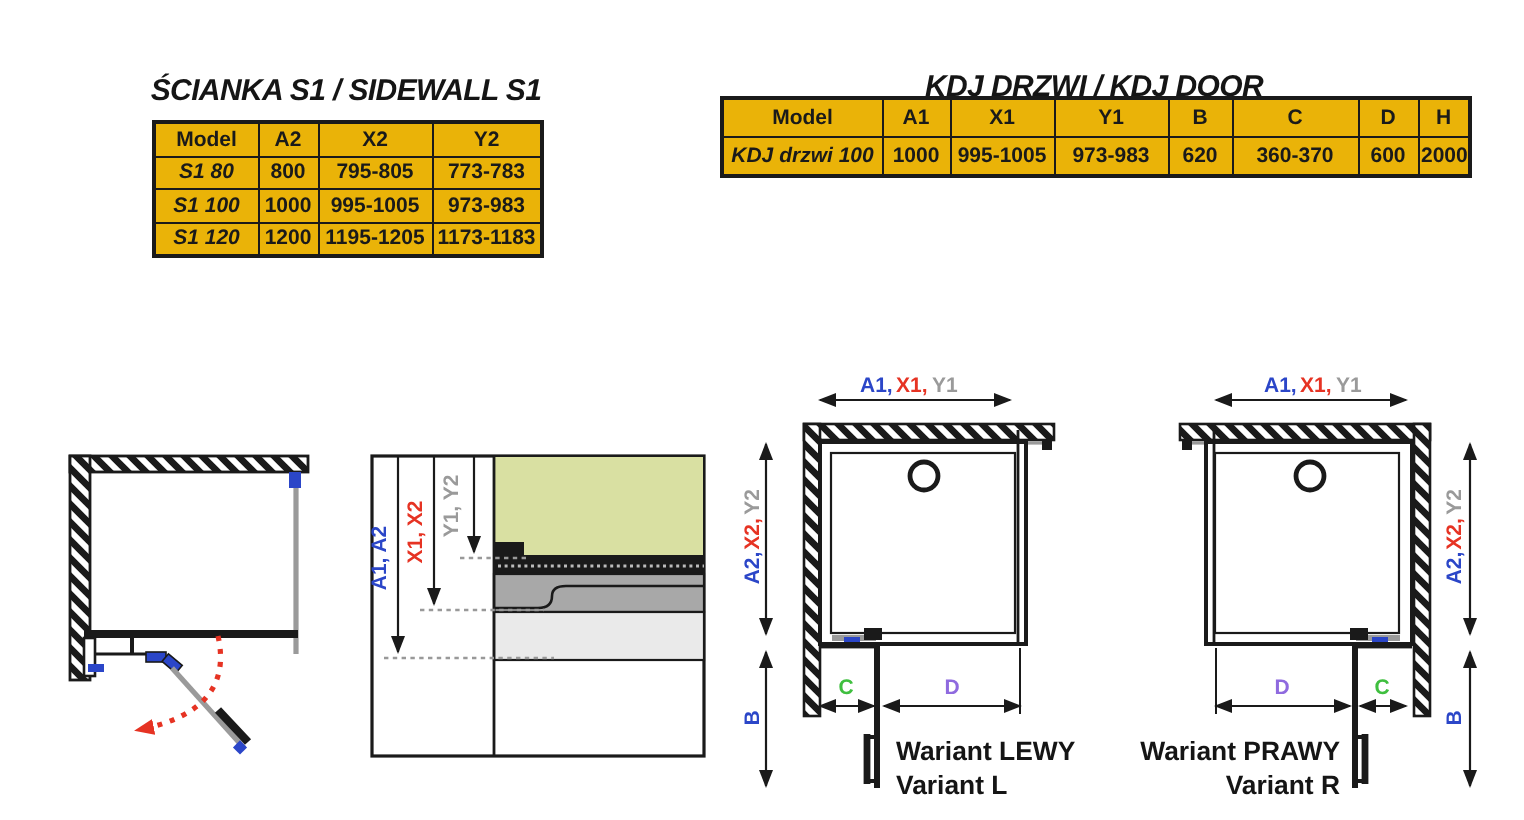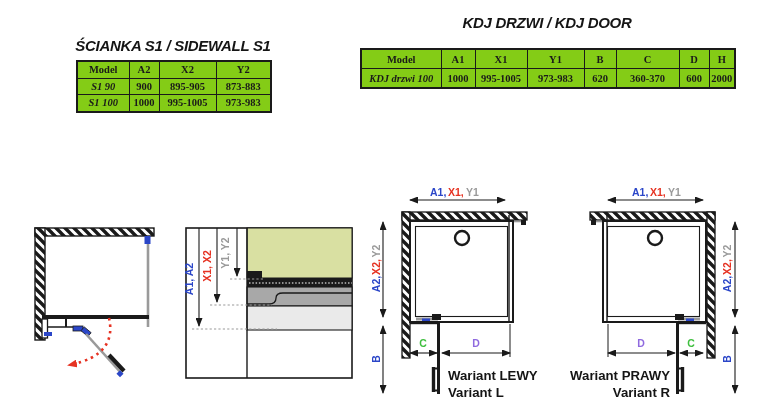--- a/index.html
+++ b/index.html
@@ -1,23 +1,23 @@
 <!DOCTYPE html>
 <html><head>
 <meta charset="utf-8">
 <style>
   html,body{margin:0;padding:0;background:#fff;}
   .canvas{position:relative;width:762px;height:410px;background:#fff;
           font-family:"Liberation Sans",sans-serif;overflow:hidden;}
   .title{position:absolute;font-weight:bold;font-style:italic;font-size:15px;
          color:#151515;white-space:nowrap;transform:translateX(-50%);letter-spacing:-0.3px;}
   .t1title{left:173px;top:37px;}
-  .t2title{left:547px;top:14px;}
+  .t2title{left:547px;top:35px;}
   table.tbl{position:absolute;border-collapse:collapse;table-layout:fixed;
-            background:#84cc16;border:2.5px solid #1a1a1a;font-family:Liberation Serif, serif;}
+            background:#eab308;border:2.5px solid #1a1a1a;}
   .tbl td,.tbl th{border:1.5px solid #1a1a1a;text-align:center;vertical-align:middle;
             padding:0 1px;font-weight:bold;color:#1a1a1a;white-space:nowrap;overflow:hidden;}
   .t1{left:76px;top:60px;width:194px;}
   .t1 td,.t1 th{font-size:10.5px;height:15.5px;}
   .t2{left:360px;top:48px;width:374px;}
   .t2 td,.t2 th{font-size:10.5px;height:18px;}
   .model{font-style:italic;}
   .c-black{color:#1a1a1a;} .c-red{color:#e63323;margin-left:28px;} .c-gray{color:#9a9a9a;}
   .c-blue{color:#2b46c8;} .c-green{color:#3fbf3f;} .c-purple{color:#8f6adf;}
   svg.diag{position:absolute;overflow:visible;}
@@ -58,30 +58,36 @@
         <col style="width:55px">
       </colgroup>
     <tbody>
         <tr>
       <th class="c-black">Model</th>
       <th class="c-black">A2</th>
       <th class="c-red">X2</th>
       <th class="c-gray">Y2</th>
     </tr>
     <tr>
-      <td class="model">S1 90</td>
-      <td>900</td>
-      <td>895-905</td>
-      <td>873-883</td>
+      <td class="model">S1 80</td>
+      <td>800</td>
+      <td>795-805</td>
+      <td>773-783</td>
     </tr>
     <tr>
       <td class="model">S1 100</td>
       <td>1000</td>
       <td>995-1005</td>
       <td>973-983</td>
+    </tr>
+    <tr>
+      <td class="model">S1 120</td>
+      <td>1200</td>
+      <td>1195-1205</td>
+      <td>1173-1183</td>
     </tr>
   </tbody>
     </table>
 
   <div class="title t2title">KDJ DRZWI / KDJ DOOR</div>
   <table class="tbl t2">
     <colgroup>
         <col style="width:80px">
         <col style="width:34px">
         <col style="width:52px">

